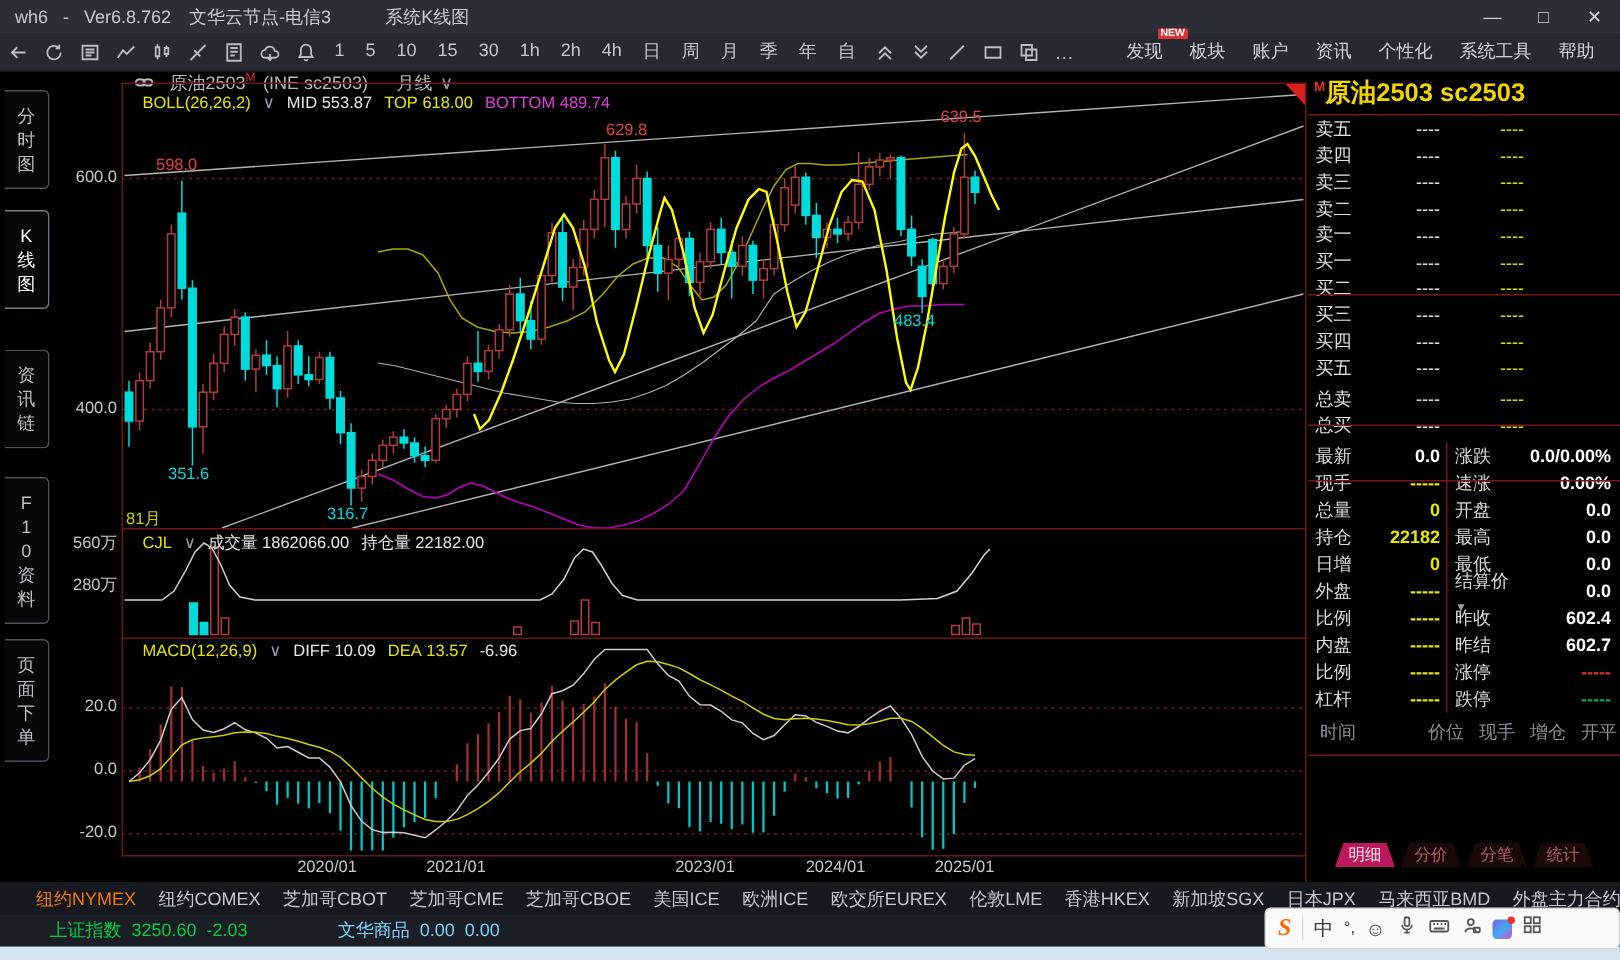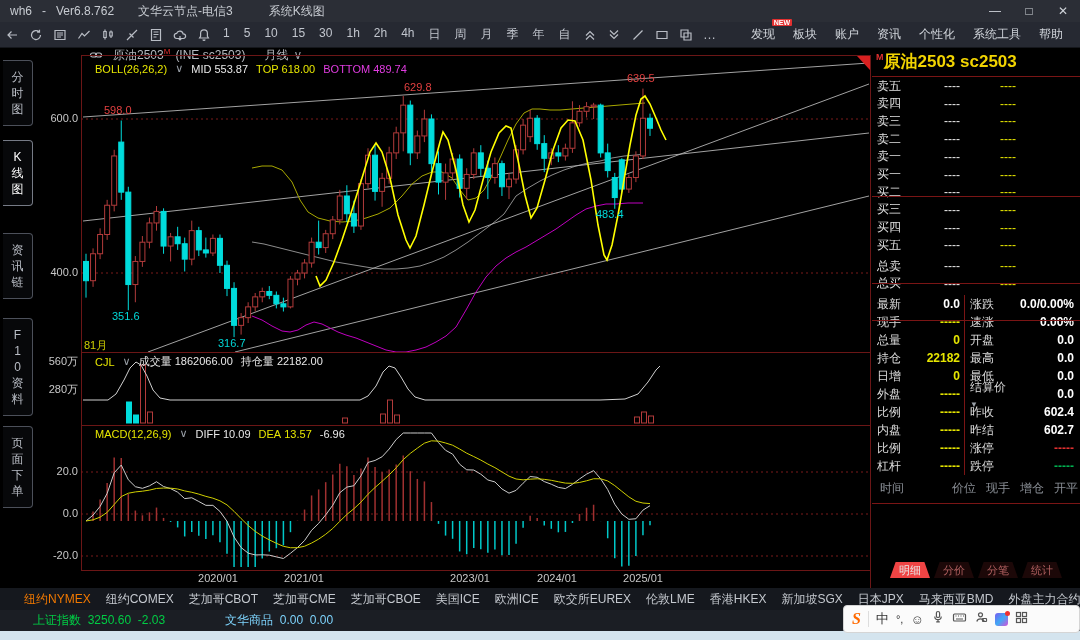--- a/index.html
+++ b/index.html
@@ -50,21 +50,21 @@
   .bookrow .pr { color:#e8e8e8; width:46px; text-align:right; }
   .bookrow .qt { color:#e6e600; width:56px; text-align:right; }
   .statrow { position:absolute; left:0; width:208px; height:18px; display:flex; align-items:center; font-size:12px; }
   .statrow .l1 { color:#dcdcdc; width:36px; padding-left:5px; }
   .statrow .v1 { width:52px; text-align:right; font-weight:bold; }
   .statrow .l2 { color:#dcdcdc; width:52px; padding-left:10px; }
   .statrow .v2 { flex:1; text-align:right; padding-right:6px; font-weight:bold; }
   .c-w { color:#ffffff; } .c-y { color:#e6e600; } .c-r { color:#e23030; } .c-g { color:#00b050; }
   .rp-tab { height:16px; padding:0 9px; font-size:11px; line-height:16px; background:#1c0808;
             clip-path:polygon(14% 0,86% 0,100% 100%,0 100%); color:#b06060; }
-  .rp-tab.active { color:#e8e8e8; background:#ef4444; }
+  .rp-tab.active { color:#e8e8e8; background:#be185d; }
   
   #exchbar { position:absolute; left:0; top:588px; width:1080px; height:22px; background:#15181e;
              display:flex; align-items:center; padding-left:24px; }
   .exchtab { color:#c4c8ce; font-size:12px; margin-right:15px; position:relative; white-space:nowrap; }
   .exchtab.active { color:#f07800; }
   .exchtab.active:after { content:""; position:absolute; left:0; right:0; bottom:-4px; height:2px; background:#f07800; }
   #statusbar { position:absolute; left:0; top:610px; width:856px; height:21px; background:#1b1e24;
                display:flex; align-items:center; font-size:12px; }
   #taskstrip { position:absolute; left:0; top:631px; width:1080px; height:9px; background:#d4e4ee; }
   
@@ -80,21 +80,21 @@
   .imepalette:after { content:""; position:absolute; right:-2px; top:-2px; width:5px; height:5px;
                       border-radius:50%; background:#f03030; }
 </style>
 </head>
 <body>
 
 <div id="titlebar">
   <span>wh6</span>
   <span>-</span>
   <span>Ver6.8.762</span>
-  <span style="margin-left:24px">文华云节点-电信3</span>
+  <span style="margin-left:12px">文华云节点-电信3</span>
   <span style="margin-left:36px">系统K线图</span>
   <div class="winbtns">
     <div class="winbtn">—</div>
     <div class="winbtn">□</div>
     <div class="winbtn">✕</div>
   </div>
 </div>
 
 <div id="toolbar">
   <span id="tb-left" style="display: flex;">

